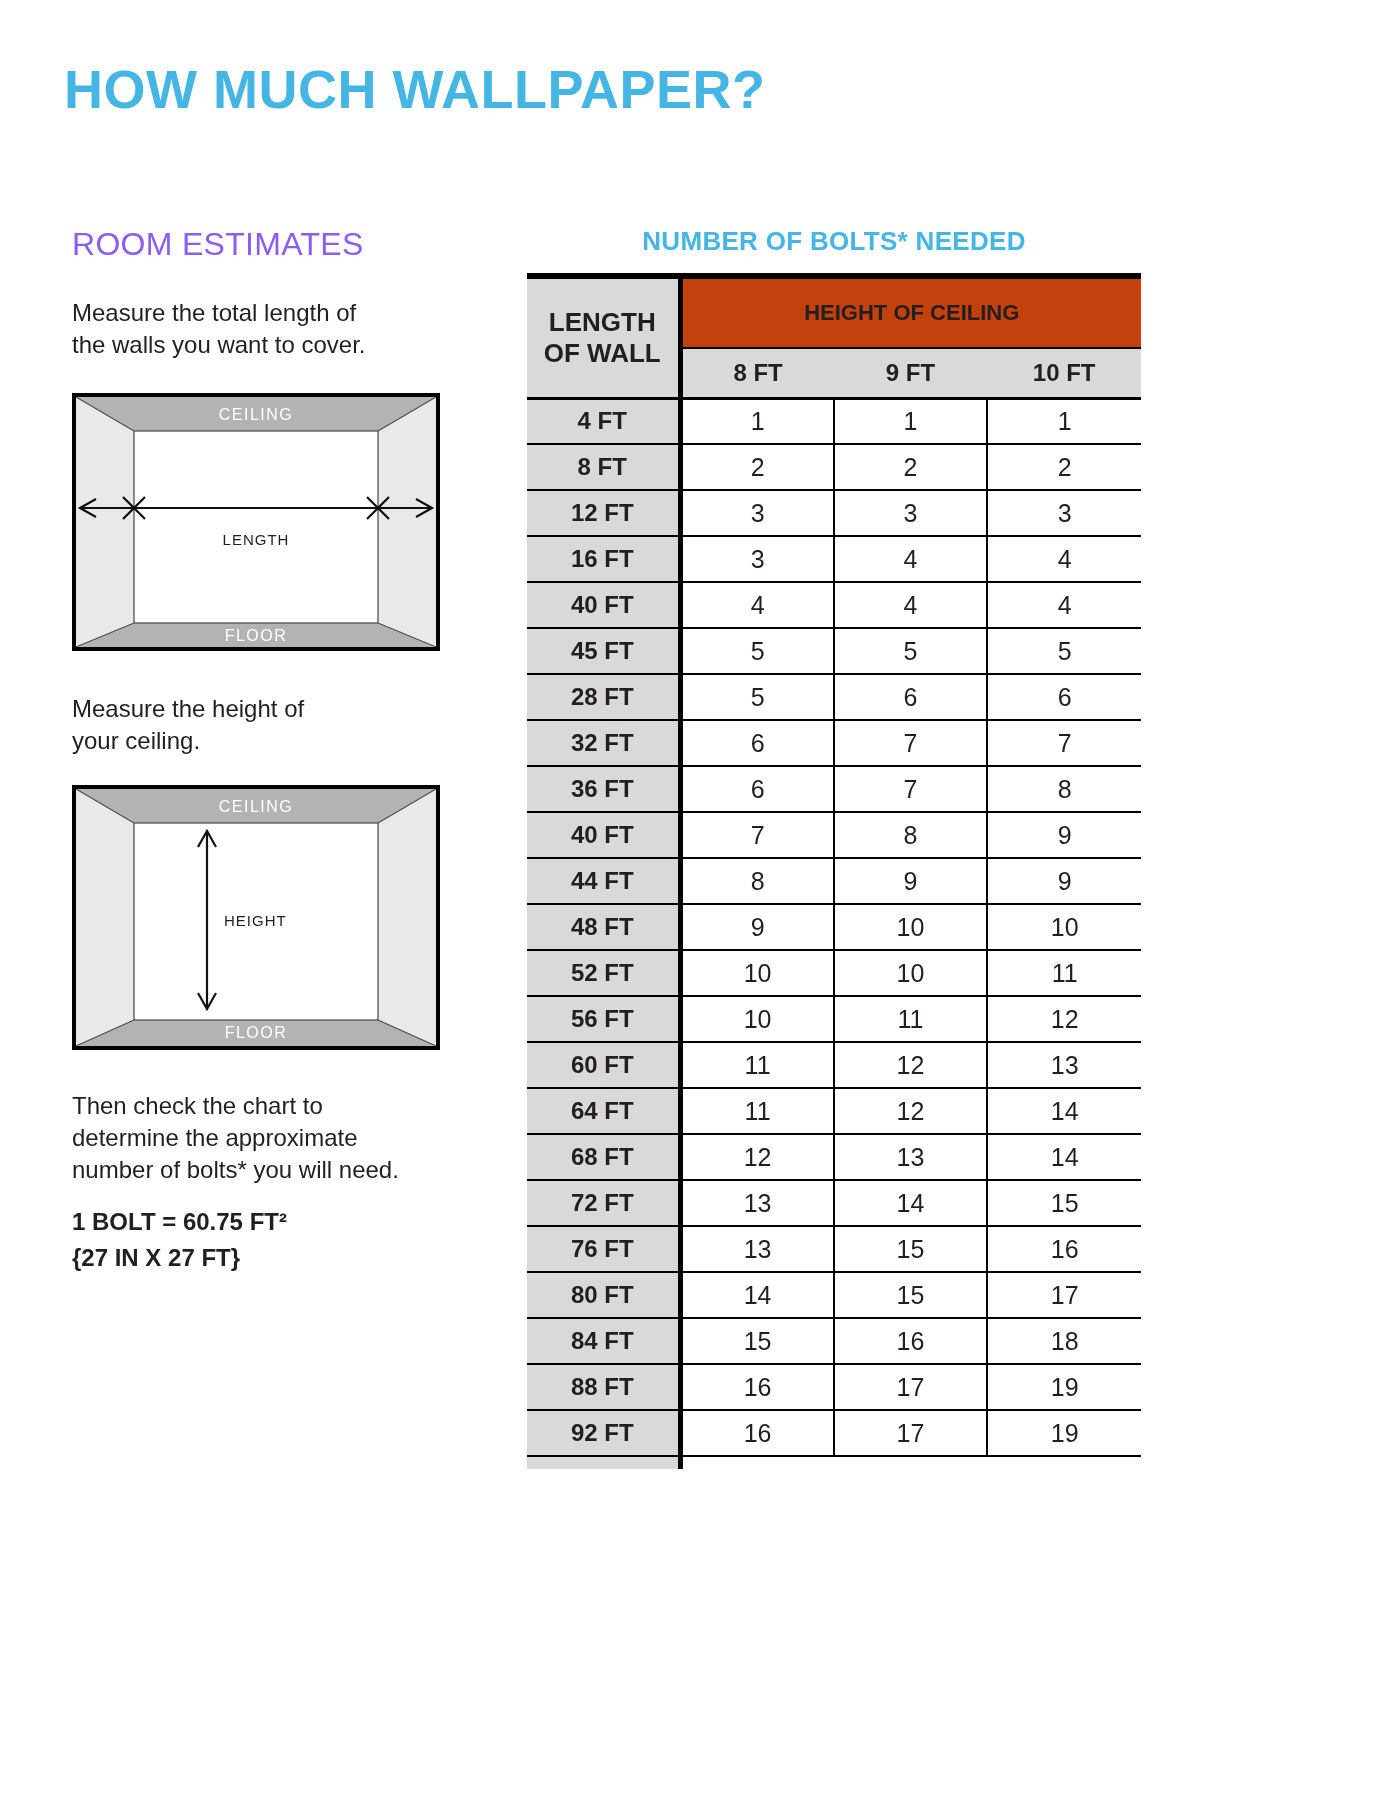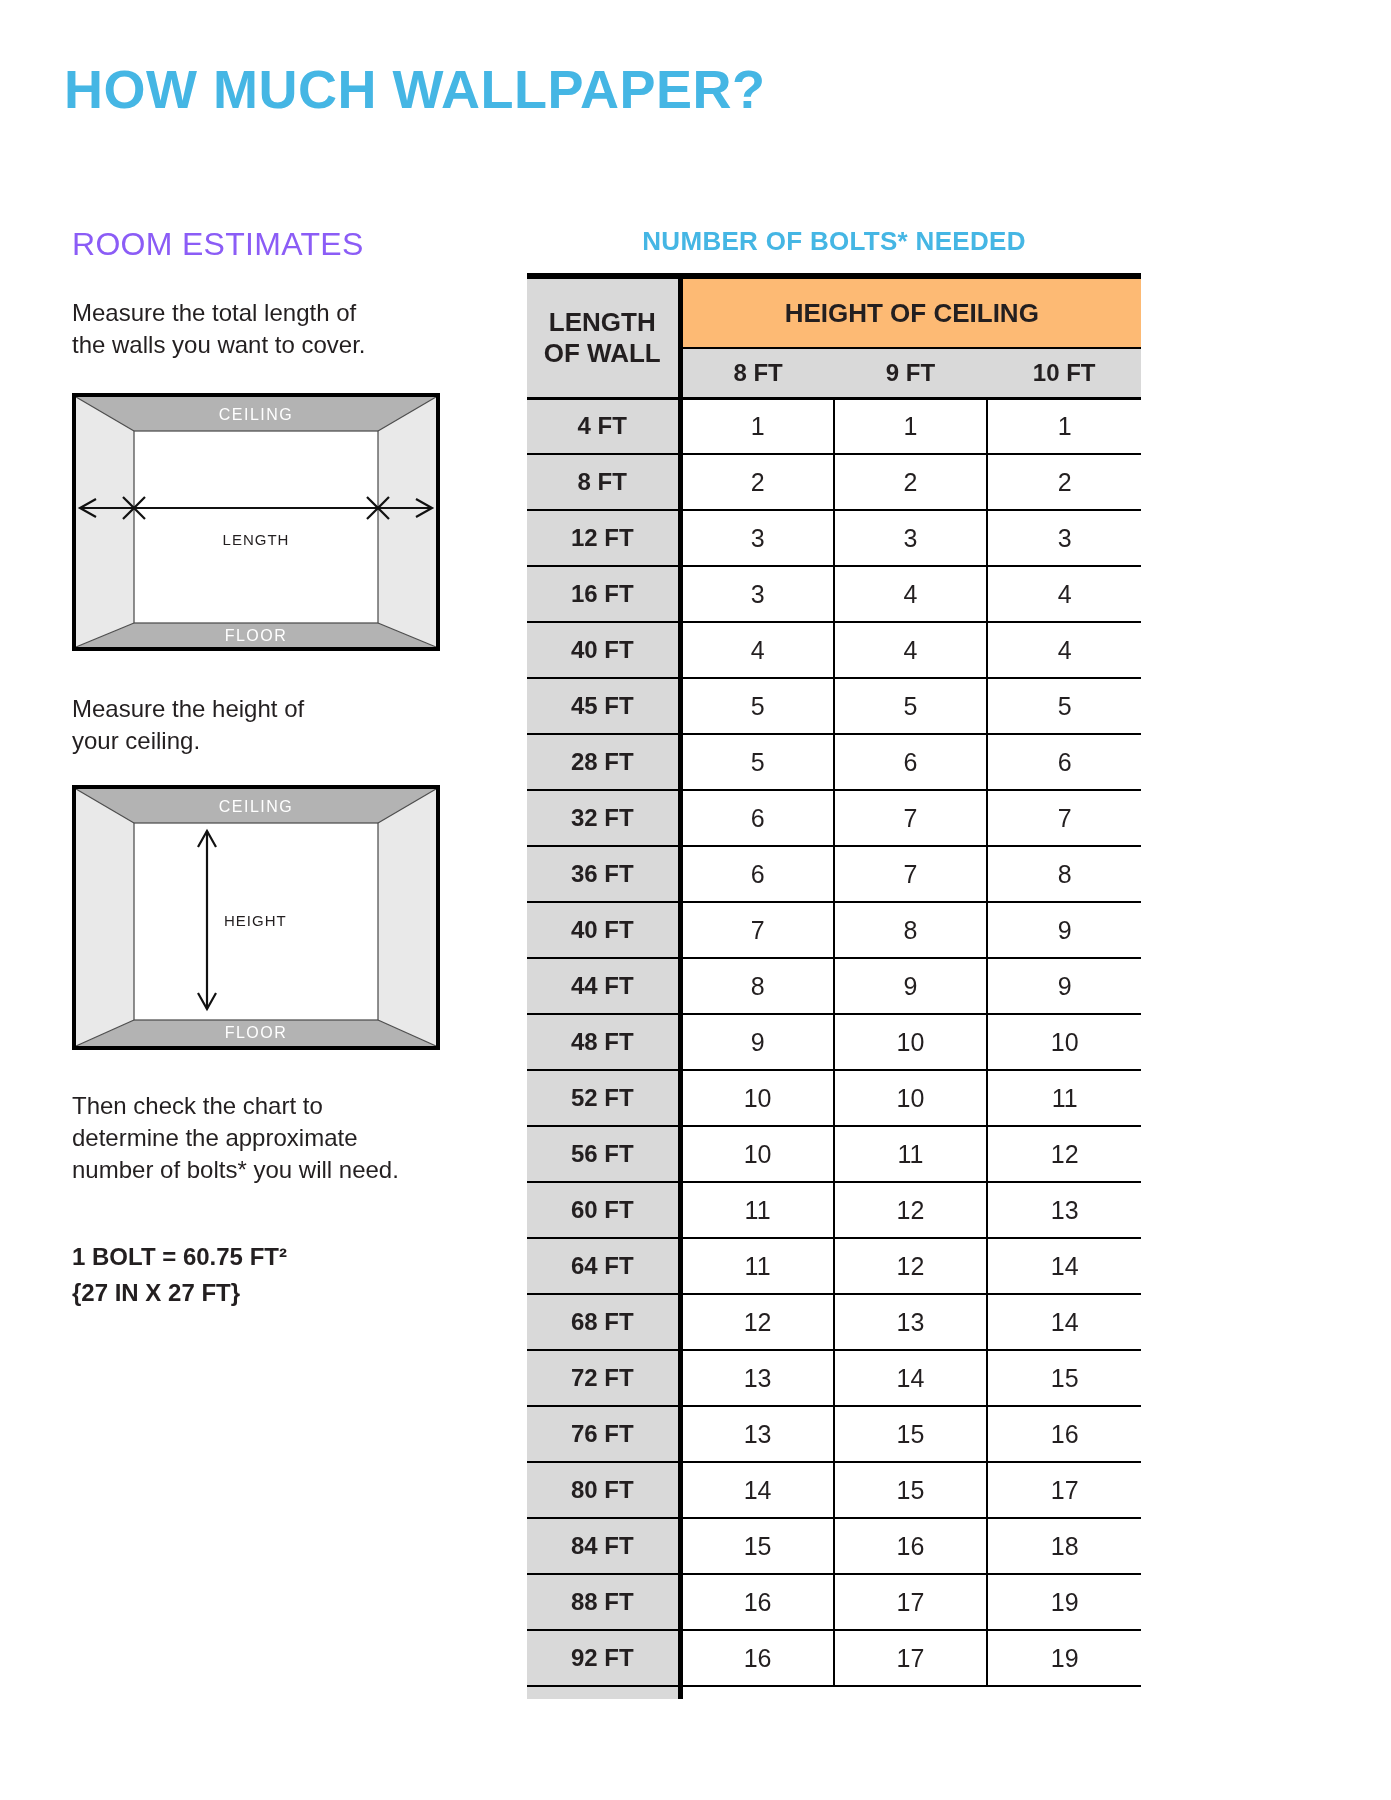--- a/index.html
+++ b/index.html
@@ -14,43 +14,43 @@
   
   .left-col { position:absolute; left:72px; top:226px; width:420px; }
   .section-heading { font-size:32px; font-weight:normal; color:#8b5cf6; letter-spacing:0.3px; }
   .body-text { margin-top:34px; font-size:24px; line-height:32px; white-space:pre-line; color:#231f20; }
   .body-text.mt-42 { margin-top:42px; }
   .body-text.mt-40 { margin-top:40px; }
   .diagram { display:block; margin-top:32px; }
   .diagram.mt-28 { margin-top:28px; }
   .footnote { margin-top:72px; font-size:24px; font-weight:bold; line-height:30px; }
   .footnote .indent { margin-left:18px; }
-  .bolt-info { margin-top:53px; font-size:24px; font-weight:bold; line-height:36px; }
+  .bolt-info { margin-top:18px; font-size:24px; font-weight:bold; line-height:36px; }
 
   svg text { font-family:"Liberation Sans", sans-serif; }
   .band-label { fill:#ffffff; font-size:16px; letter-spacing:1.5px; }
   .dim-label { fill:#231f20; font-size:15px; letter-spacing:1px; }
 
   
   .right-col { position:absolute; left:527px; top:226px; width:614px; }
   .table-heading { font-size:26px; font-weight:bold; color:#45b6e4; text-align:center; letter-spacing:0.3px; margin-bottom:16px; }
 
   table.bolts { width:614px; border-collapse:collapse; table-layout:fixed; border-top:6px solid #000; }
   table.bolts th, table.bolts td { text-align:center; vertical-align:middle; }
 
   .col1head {
     width:153px; background:#d9d9d9; font-size:26px; font-weight:bold;
     border-right:5px solid #000; border-bottom:3px solid #000;
     white-space:pre-line; line-height:31px;
   }
-  .grouphead { background:#fdba74; font-size:26px; font-weight:bold; height:72px; border-bottom:2px solid #000; }
+  .grouphead { background:#c2410c; font-size:22px; font-weight:bold; height:72px; border-bottom:2px solid #000; }
   .unit { background:#d9d9d9; font-size:24px; font-weight:bold; height:50px; border-bottom:3px solid #000; }
 
   tbody .rowhead {
-    background:#d9d9d9; font-size:24px; font-weight:bold; height:56px;
+    background:#d9d9d9; font-size:24px; font-weight:bold; height:46px;
     border-right:5px solid #000; border-bottom:2px solid #000;
   }
   tbody .val { font-size:25px; border-bottom:2px solid #000; background:#ffffff; }
   tbody .val + .val { border-left:2px solid #000; }
 
   tbody .sp1 { background:#d9d9d9; height:13px; border-right:5px solid #000; }
   tbody .sp2 { background:#ffffff; }
 </style>
 </head>
 <body>

